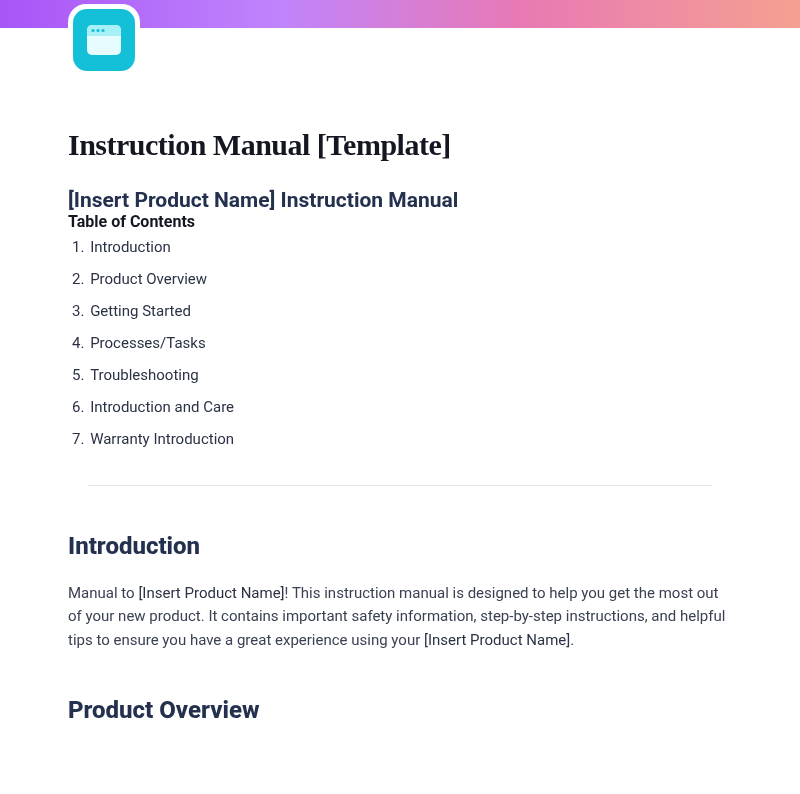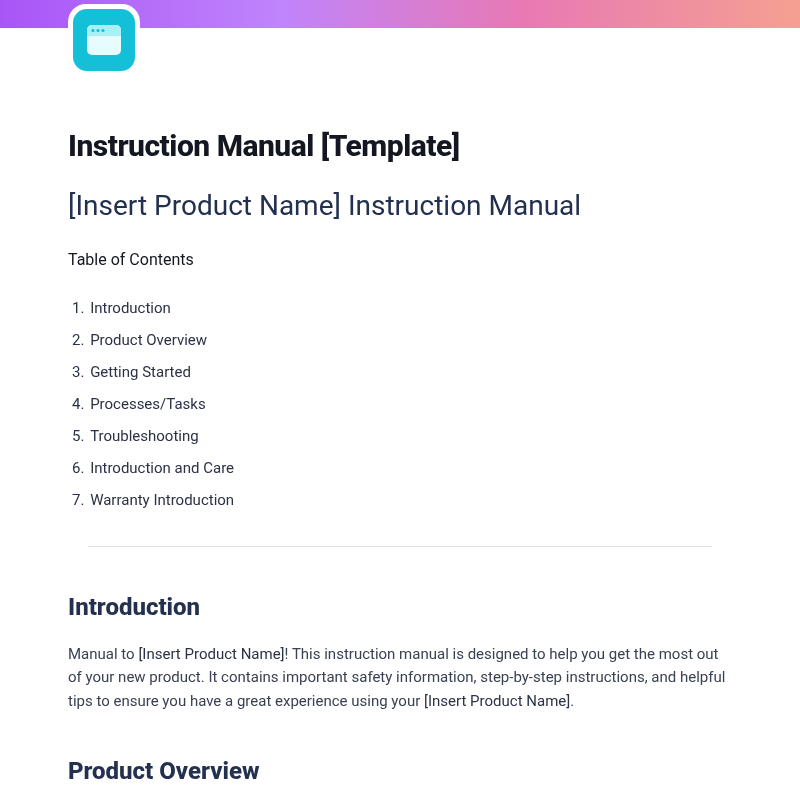--- a/index.html
+++ b/index.html
@@ -36,32 +36,32 @@
   }
   .content {
     padding: 100px 68px 40px 68px;
   }
   h1.page-title {
     font-size: 30px;
     font-weight: 800;
     color: #141722;
     letter-spacing: -0.5px;
     margin-bottom: 26px;
+    font-family: Liberation Serif, serif;
   }
   h2.subtitle {
-    font-size: 28px;
-    font-weight: 400;
+    font-size: 21px;
+    font-weight: 700;
     color: #23304e;
-    margin-bottom: 28px;
   }
   h3.toc-heading {
     font-size: 16px;
-    font-weight: 400;
+    font-weight: 700;
     color: #141722;
-    margin-bottom: 23px;
+    margin-bottom: 0;
   }
   ol.toc-list {
     list-style: none;
     counter-reset: toc;
     margin-bottom: 30px;
   }
   ol.toc-list li {
     counter-increment: toc;
     font-size: 15px;
     color: #2b3245;

